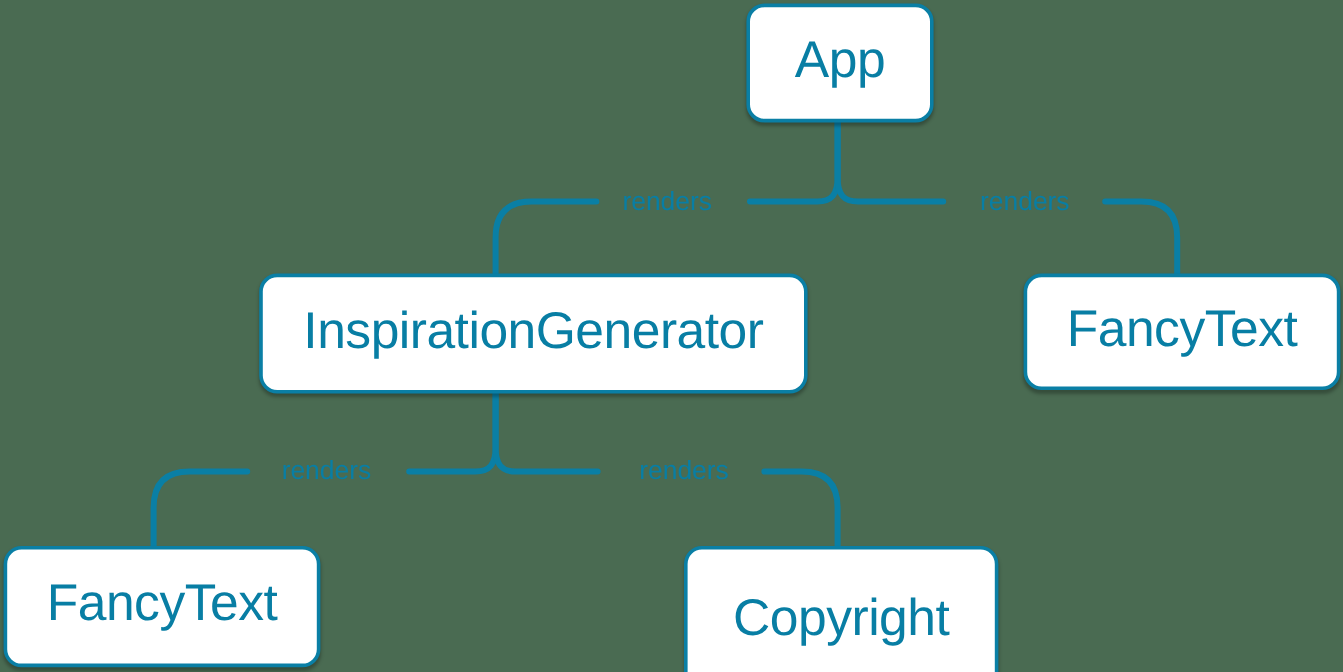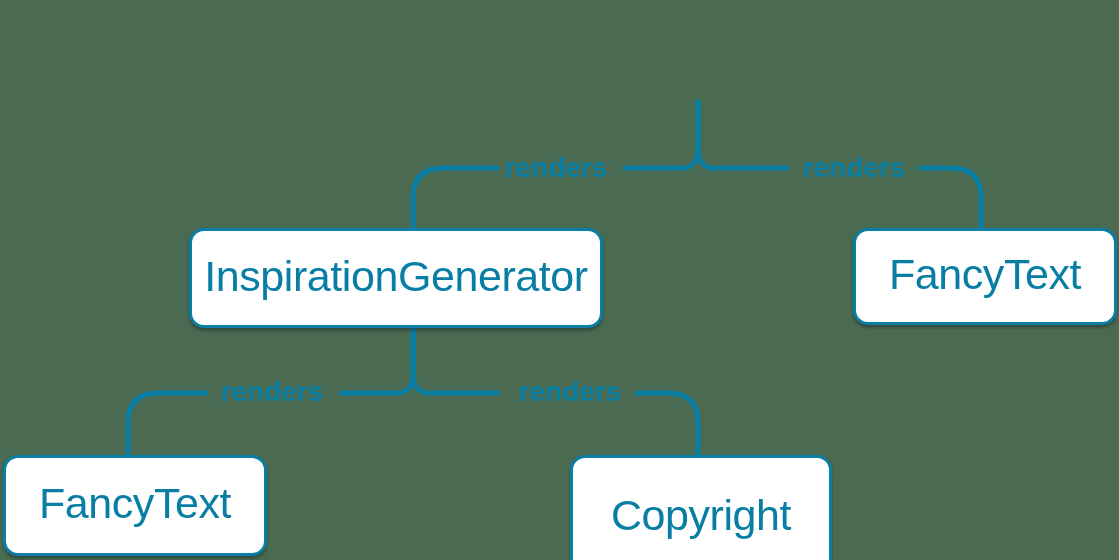--- a/index.html
+++ b/index.html
@@ -36,29 +36,29 @@
     font-size:43px;
     letter-spacing:-0.01em;
     white-space:nowrap;
     line-height:1;
     padding-bottom:4px;
   }
   .edge-label{
     position:absolute;
     transform:translate(-50%,-50%);
     color:var(--accent);
-    font-size:28px;
-    font-weight:700;
+    font-size:22px;
+    font-weight:400;
     letter-spacing:0;
     line-height:1;
     white-space:nowrap;
   }
   
   .node-app{left:622px;top:3px;width:156px;height:99px;}
-  .node-inspiration-generator{left:189px;top:228px;width:414px;height:100px;}
+  .node-inspiration-generator{left:216px;top:228px;width:457px;height:100px;}
   .node-fancy-text-right{left:853px;top:228px;width:264px;height:97px;}
   .node-fancy-text-left{left:3px;top:455px;width:264px;height:101px;}
   .node-copyright{left:570px;top:455px;width:262px;height:124px;}
   .edge-label-upper-left{left:556px;top:168px;}
   .edge-label-upper-right{left:854px;top:168px;}
   .edge-label-lower-left{left:272px;top:392px;}
   .edge-label-lower-right{left:570px;top:392px;}
 </style>
 </head>
 <body>
@@ -73,20 +73,23 @@
     <path class="edge" d="M698,102 L698,148 C698,162 703,168 715,168 L786,168"></path>
     <path class="edge" d="M921,168 L951,168 Q981,168 981,198 L981,228"></path>
 
     <path class="edge" d="M413,327 L413,373 C413,387 408,393 396,393 L341,393"></path>
     <path class="edge" d="M206,393 L158,393 Q128,393 128,423 L128,455"></path>
 
     <path class="edge" d="M413,327 L413,373 C413,387 418,393 430,393 L498,393"></path>
     <path class="edge" d="M637,393 L668,393 Q698,393 698,423 L698,455"></path>
   </svg>
 
+  <div class="node node-app">
+    <span class="node-label">App</span>
+  </div>
 
   <div class="node node-inspiration-generator">
     <span class="node-label">InspirationGenerator</span>
   </div>
 
   <div class="node node-fancy-text-right">
     <span class="node-label">FancyText</span>
   </div>
 
   <div class="node node-fancy-text-left">

